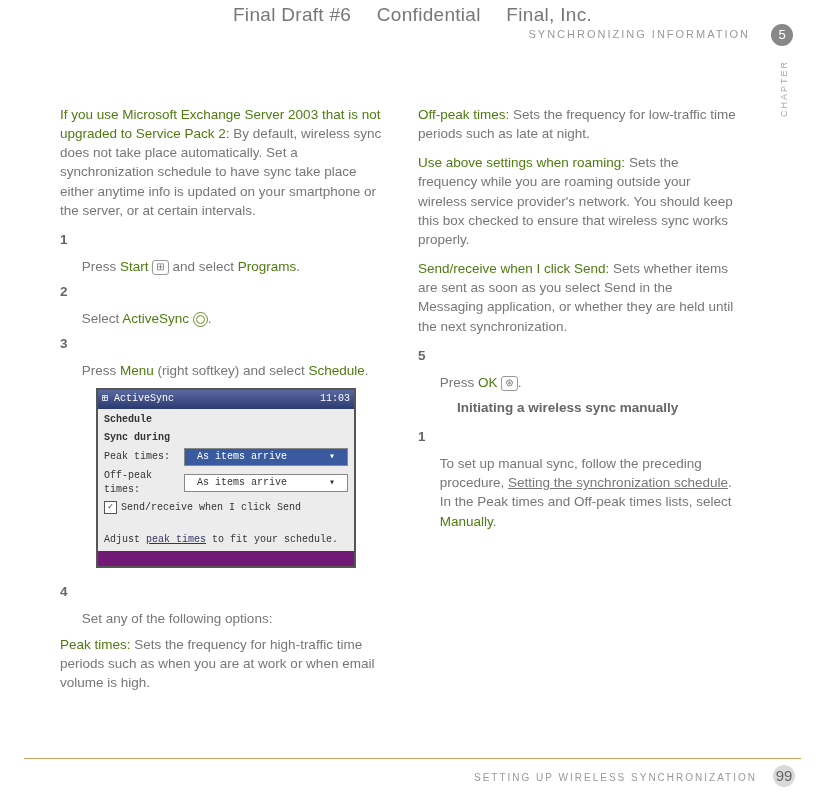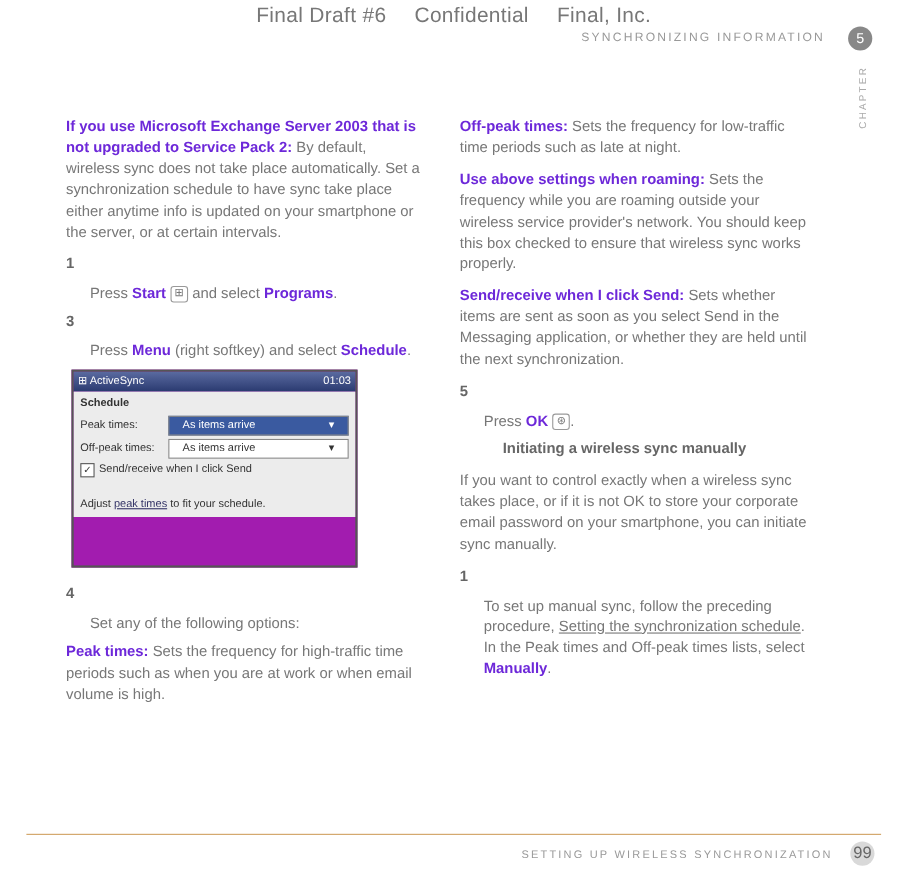--- a/index.html
+++ b/index.html
@@ -65,21 +65,21 @@
     display: flex;
     gap: 36px;
   }
   .col {
     width: 322px;
     font-size: 13.5px;
     line-height: 1.42;
     color: #777;
   }
   .col p { margin: 0 0 10px 0; }
-  .bold { font-weight: bold; color: #6d28d9; }
+  .bold { font-weight: normal; color: #4d7c0f; }
   .stepnum {
     display: inline-block;
     width: 18px;
     font-weight: bold;
     color: #666;
     vertical-align: top;
   }
   .steptxt {
     display: inline-block;
     width: 298px;
@@ -110,27 +110,28 @@
   .icon-circle::after {
     content: "";
     position: absolute;
     top: 2px; left: 2px; right: 2px; bottom: 2px;
     border: 1px solid #6b8e23;
     border-radius: 50%;
   }
   .screenshot {
     width: 260px;
     height: 180px;
-    background: #a21caf;
+    background: #701a75;
     border: 2px solid #555;
-    margin: 8px 0 14px 5px;
+    margin: 8px 0 14px 36px;
     box-sizing: border-box;
     font-size: 10px;
     color: #333;
     position: relative;
+    font-family: Liberation Mono, monospace;
   }
   .ss-title {
     background: linear-gradient(#5a6aa0,#2a3a70);
     color: #fff;
     padding: 2px 4px;
     font-size: 10px;
     display:flex;
     justify-content: space-between;
   }
   .ss-body { background:#ececec; padding:4px 6px; }
@@ -200,35 +201,43 @@
     </p>
 
     <div class="step">
       <span class="stepnum">1</span>
       <span class="steptxt">
         <span>Press </span><span class="bold">Start</span>
         <span class="icon-box">⊞</span><span> and select </span><span class="bold">Programs</span><span>.</span>
       </span>
     </div>
 
+    <div class="step">
+      <span class="stepnum">2</span>
+      <span class="steptxt">
+        <span>Select </span><span class="bold">ActiveSync</span>
+        <span class="icon-circle"></span><span>.</span>
+      </span>
+    </div>
 
     <div class="step">
       <span class="stepnum">3</span>
       <span class="steptxt">
         <span>Press </span><span class="bold">Menu</span><span> (right softkey) and select </span><span class="bold">Schedule</span><span>.</span>
       </span>
     </div>
 
     <div class="screenshot">
       <div class="ss-title">
         <span><span>⊞</span> <span>ActiveSync</span></span>
-        <span>01:03</span>
+        <span>11:03</span>
       </div>
       <div class="ss-body">
         <div style="font-weight:bold">Schedule</div>
+        <div style="font-weight:bold;margin-top:4px">Sync during</div>
         <div class="ss-row">
           <span style="width:76px">Peak times:</span>
           <span class="ss-dd sel">
               <span>As items arrive</span>
               <span>▾</span>
             </span>
         </div>
         <div class="ss-row">
           <span style="width:76px">Off-peak times:</span>
           <span class="ss-dd">
@@ -268,21 +277,20 @@
 
     <div class="step">
       <span class="stepnum">5</span>
       <span class="steptxt">
         <span>Press </span><span class="bold">OK</span>
         <span class="icon-box">⊛</span><span>.</span>
       </span>
     </div>
 
     <p class="section-title">Initiating a wireless sync manually</p>
-    <p>If you want to control exactly when a wireless sync takes place, or if it is not OK to store your corporate email password on your smartphone, you can initiate sync manually.</p>
 
     <div class="step">
       <span class="stepnum">1</span>
       <span class="steptxt">
         <span>To set up manual sync, follow the preceding procedure, </span><span class="underline">Setting the synchronization schedule</span><span>. In the Peak times and Off-peak times lists, select </span><span class="bold">Manually</span><span>.</span>
       </span>
     </div>
   </div>
 </div>
 

